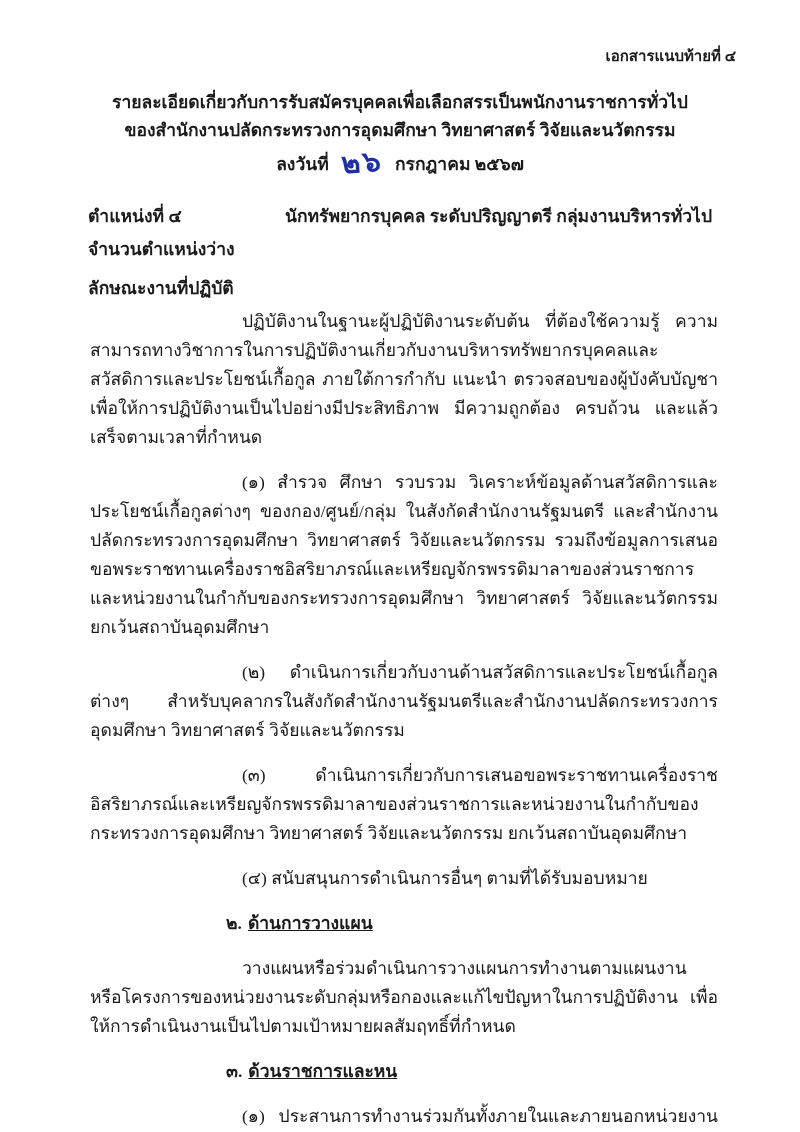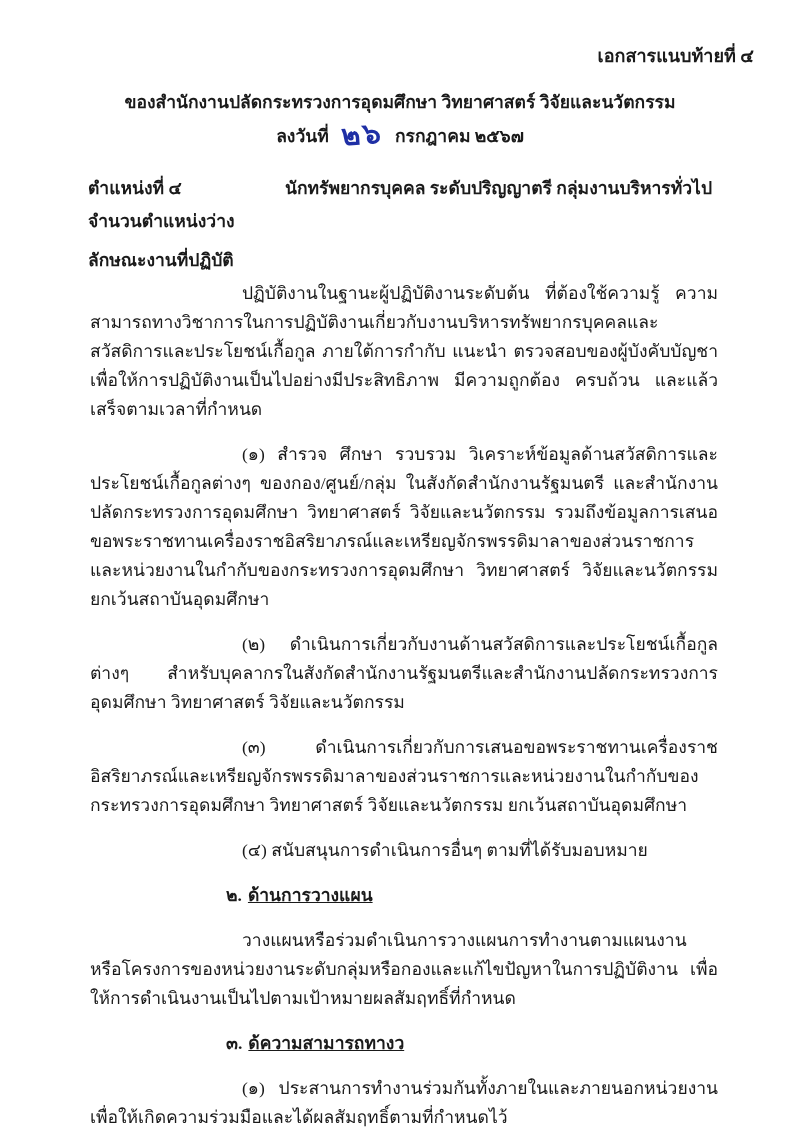--- a/index.html
+++ b/index.html
@@ -14,24 +14,24 @@
     margin: 0 auto;
     background: #ffffff;
     overflow: hidden;
     font-family: "Liberation Serif", "DejaVu Serif", serif;
     color: #1a1a1a;
     font-size: 17.5px;
     line-height: 29px;
   }
   .attach-label {
     padding-top: 42px;
-    padding-right: 46px;
+    padding-right: 64px;
     text-align: right;
     font-weight: bold;
-    font-size: 18px;
+    font-size: 15px;
   }
   .title-block {
     margin-top: 18px;
     text-align: center;
     font-weight: bold;
     line-height: 27px;
   }
   .title-line { margin: 0 0 1px 0; }
   .date-line {
     margin-top: 6px;
@@ -80,20 +80,21 @@
   .section-head .sec-title { text-decoration: underline; }
 </style>
 </head>
 <body>
 
 <div class="page">
 
   <div class="attach-label">เอกสารแนบท้ายที่ ๔</div>
 
   <div class="title-block">
+    <div class="title-line">รายละเอียดเกี่ยวกับการรับสมัครบุคคลเพื่อเลือกสรรเป็นพนักงานราชการทั่วไป</div>
     <div class="title-line">ของสำนักงานปลัดกระทรวงการอุดมศึกษา วิทยาศาสตร์ วิจัยและนวัตกรรม</div>
     <div class="date-line">
       <span>ลงวันที่</span>
       <span class="handwritten">๒๖</span>
       <span>กรกฎาคม ๒๕๖๗</span>
     </div>
   </div>
 
   <div class="info-block">
     <div class="info-row">
@@ -115,20 +116,20 @@
     <p class="para">(๒) ดำเนินการเกี่ยวกับงานด้านสวัสดิการและประโยชน์เกื้อกูลต่างๆ สำหรับบุคลากรในสังกัดสำนักงานรัฐมนตรีและสำนักงานปลัดกระทรวงการอุดมศึกษา วิทยาศาสตร์ วิจัยและนวัตกรรม</p>
     <p class="para">(๓) ดำเนินการเกี่ยวกับการเสนอขอพระราชทานเครื่องราชอิสริยาภรณ์และเหรียญจักรพรรดิมาลาของส่วนราชการและหน่วยงานในกำกับของกระทรวงการอุดมศึกษา วิทยาศาสตร์ วิจัยและนวัตกรรม ยกเว้นสถาบันอุดมศึกษา</p>
     <p class="para">(๔) สนับสนุนการดำเนินการอื่นๆ ตามที่ได้รับมอบหมาย</p>
 
     <div class="section-head">
       <span class="sec-num">๒.</span><span class="sec-title">ด้านการวางแผน</span>
     </div>
     <p class="para">วางแผนหรือร่วมดำเนินการวางแผนการทำงานตามแผนงานหรือโครงการของหน่วยงานระดับกลุ่มหรือกองและแก้ไขปัญหาในการปฏิบัติงาน เพื่อให้การดำเนินงานเป็นไปตามเป้าหมายผลสัมฤทธิ์ที่กำหนด</p>
 
     <div class="section-head">
-      <span class="sec-num">๓.</span><span class="sec-title">ด้ความสามารถทางว</span>
+      <span class="sec-num">๓.</span><span class="sec-title">ด้วนราชการและหน</span>
     </div>
     <p class="para">(๑) ประสานการทำงานร่วมกันทั้งภายในและภายนอกหน่วยงานเพื่อให้เกิดความร่วมมือและได้ผลสัมฤทธิ์ตามที่กำหนดไว้</p>
     <p class="para">(๒) ชี้แจงและให้รายละเอียดเกี่ยวกับข้อมูล ข้อเท็จจริงแก่บุคคลหรือหน่วยงานที่เกี่ยวข้อง เพื่อสร้างความเข้าใจหรือความร่วมมือในการดำเนินงานตามที่ได้รับมอบหมาย</p>
 
   </div>
 
 </div>
 
 </body></html>

